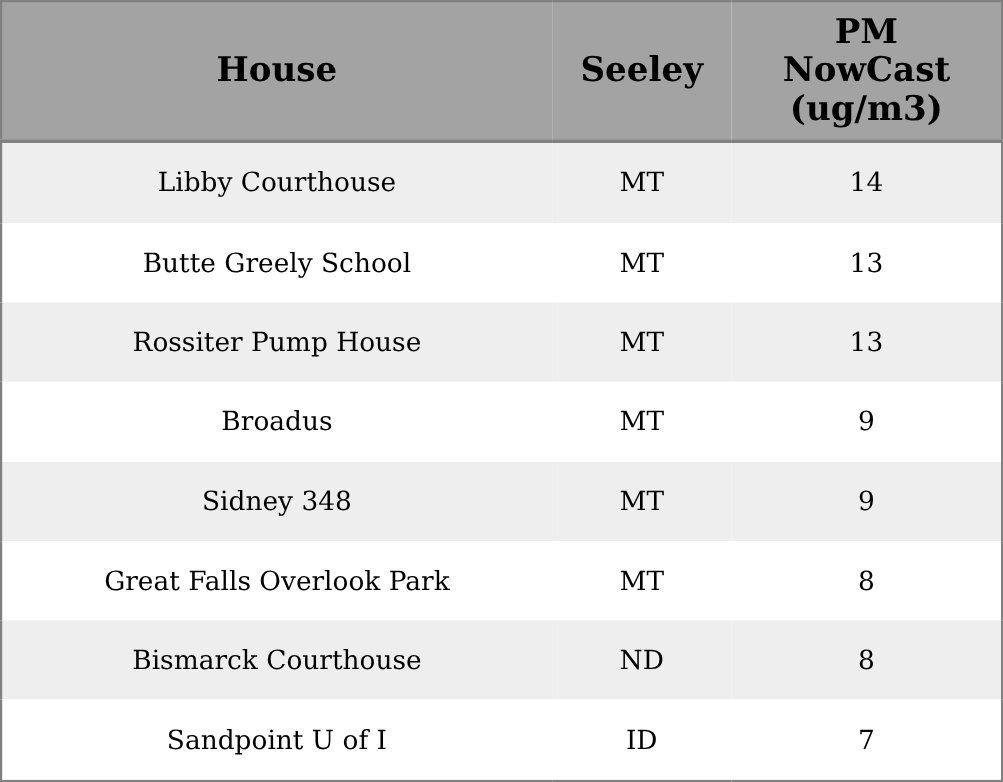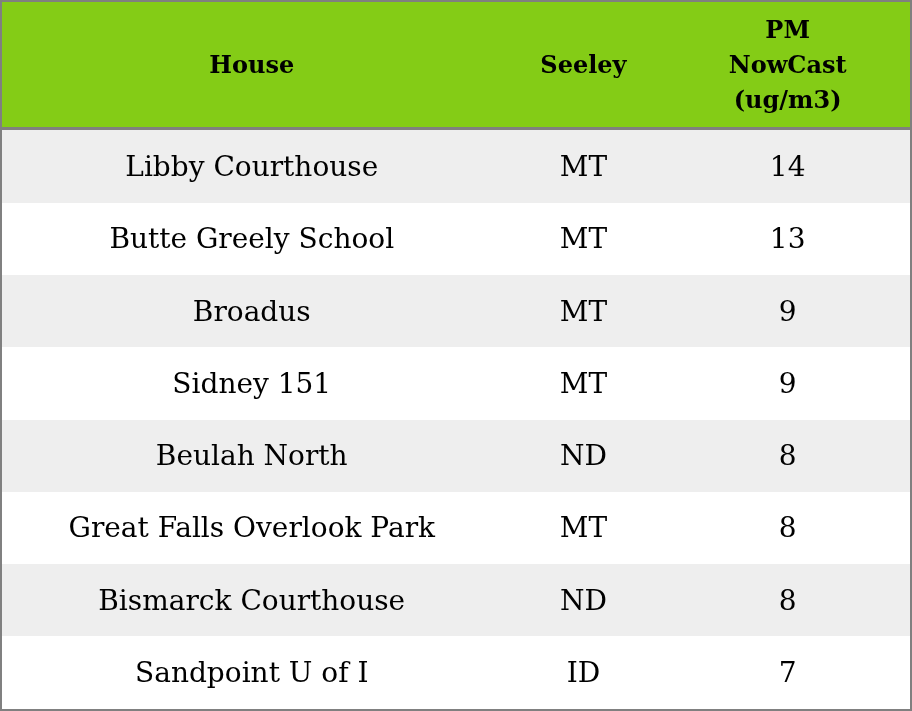--- a/index.html
+++ b/index.html
@@ -12,38 +12,38 @@
   }
   table.data-table {
     width: 912px;
     height: 711px;
     border-collapse: collapse;
     border: 2px solid #808080;
     table-layout: fixed;
     box-sizing: border-box;
   }
   thead th {
-    background: #84cc16;
+    background: #a3a3a3;
     border-bottom: 3px solid #808080;
     height: 125px;
-    font-size: 24px;
+    font-size: 31px;
     font-weight: bold;
     color: #000000;
     text-align: center;
     vertical-align: middle;
     line-height: 35px;
     white-space: pre-line;
     padding: 0;
   }
   col.col-site  { width: 55%; }
   col.col-state { width: 18%; }
   col.col-pm    { width: 27%; }
   tbody td {
     height: 57px;
-    font-size: 28px;
+    font-size: 24px;
     color: #000000;
     text-align: center;
     vertical-align: middle;
     padding: 0;
   }
   tbody tr:nth-child(odd)  { background: #eeeeee; }
   tbody tr:nth-child(even) { background: #ffffff; }
 </style>
 </head>
 <body>
@@ -70,38 +70,38 @@
     <td>14</td>
   </tr>
 
 
   <tr>
     <td>Butte Greely School</td>
     <td>MT</td>
     <td>13</td>
   </tr>
 
+  <tr>
+    <td>Rossiter Pump House</td>
+    <td>MT</td>
+    <td>13</td>
+  </tr>
 
   <tr>
     <td>Broadus</td>
     <td>MT</td>
     <td>9</td>
   </tr>
 
   <tr>
-    <td>Sidney 151</td>
+    <td>Sidney 348</td>
     <td>MT</td>
     <td>9</td>
   </tr>
 
-  <tr>
-    <td>Beulah North</td>
-    <td>ND</td>
-    <td>8</td>
-  </tr>
 
   <tr>
     <td>Great Falls Overlook Park</td>
     <td>MT</td>
     <td>8</td>
   </tr>
 
   <tr>
     <td>Bismarck Courthouse</td>
     <td>ND</td>

